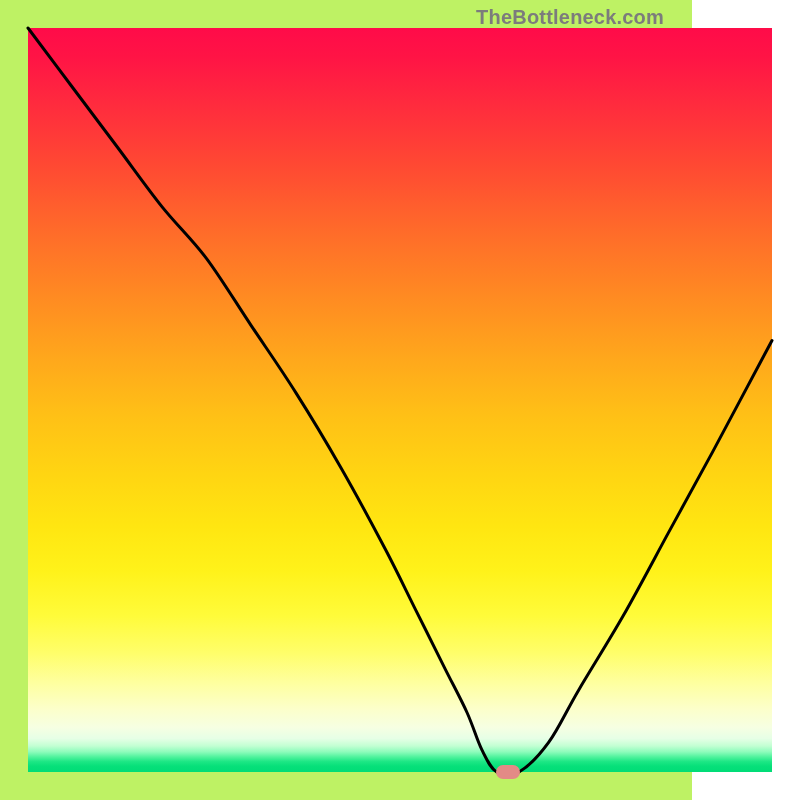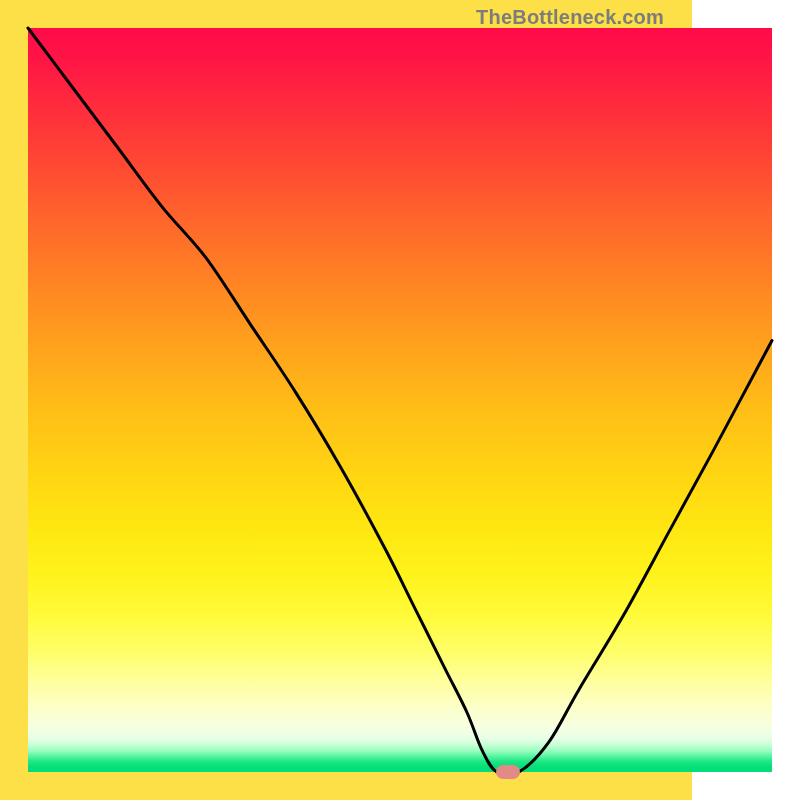--- a/index.html
+++ b/index.html
@@ -1,16 +1,16 @@
 <!DOCTYPE html>
 <html><head>
 <meta charset="utf-8">
 <style>
   html,body{margin:0;padding:0;width:800px;height:800px;overflow:hidden;font-family:Arial,Helvetica,sans-serif}
-  .frame{position:relative;width:692px;height:800px;background:#fde047}
+  .frame{position:relative;width:692px;height:800px;background:#bef264}
   .plot{position:absolute;left:28px;top:28px;width:744px;height:744px;
         background:linear-gradient(to bottom,
           #ff0b49 0%,
           #ff1445 4%,
           #ff2a3e 10%,
           #ff4733 18%,
           #ff6a2a 27%,
           #ff8a22 36%,
           #ffa61c 44%,
           #ffc016 52%,

